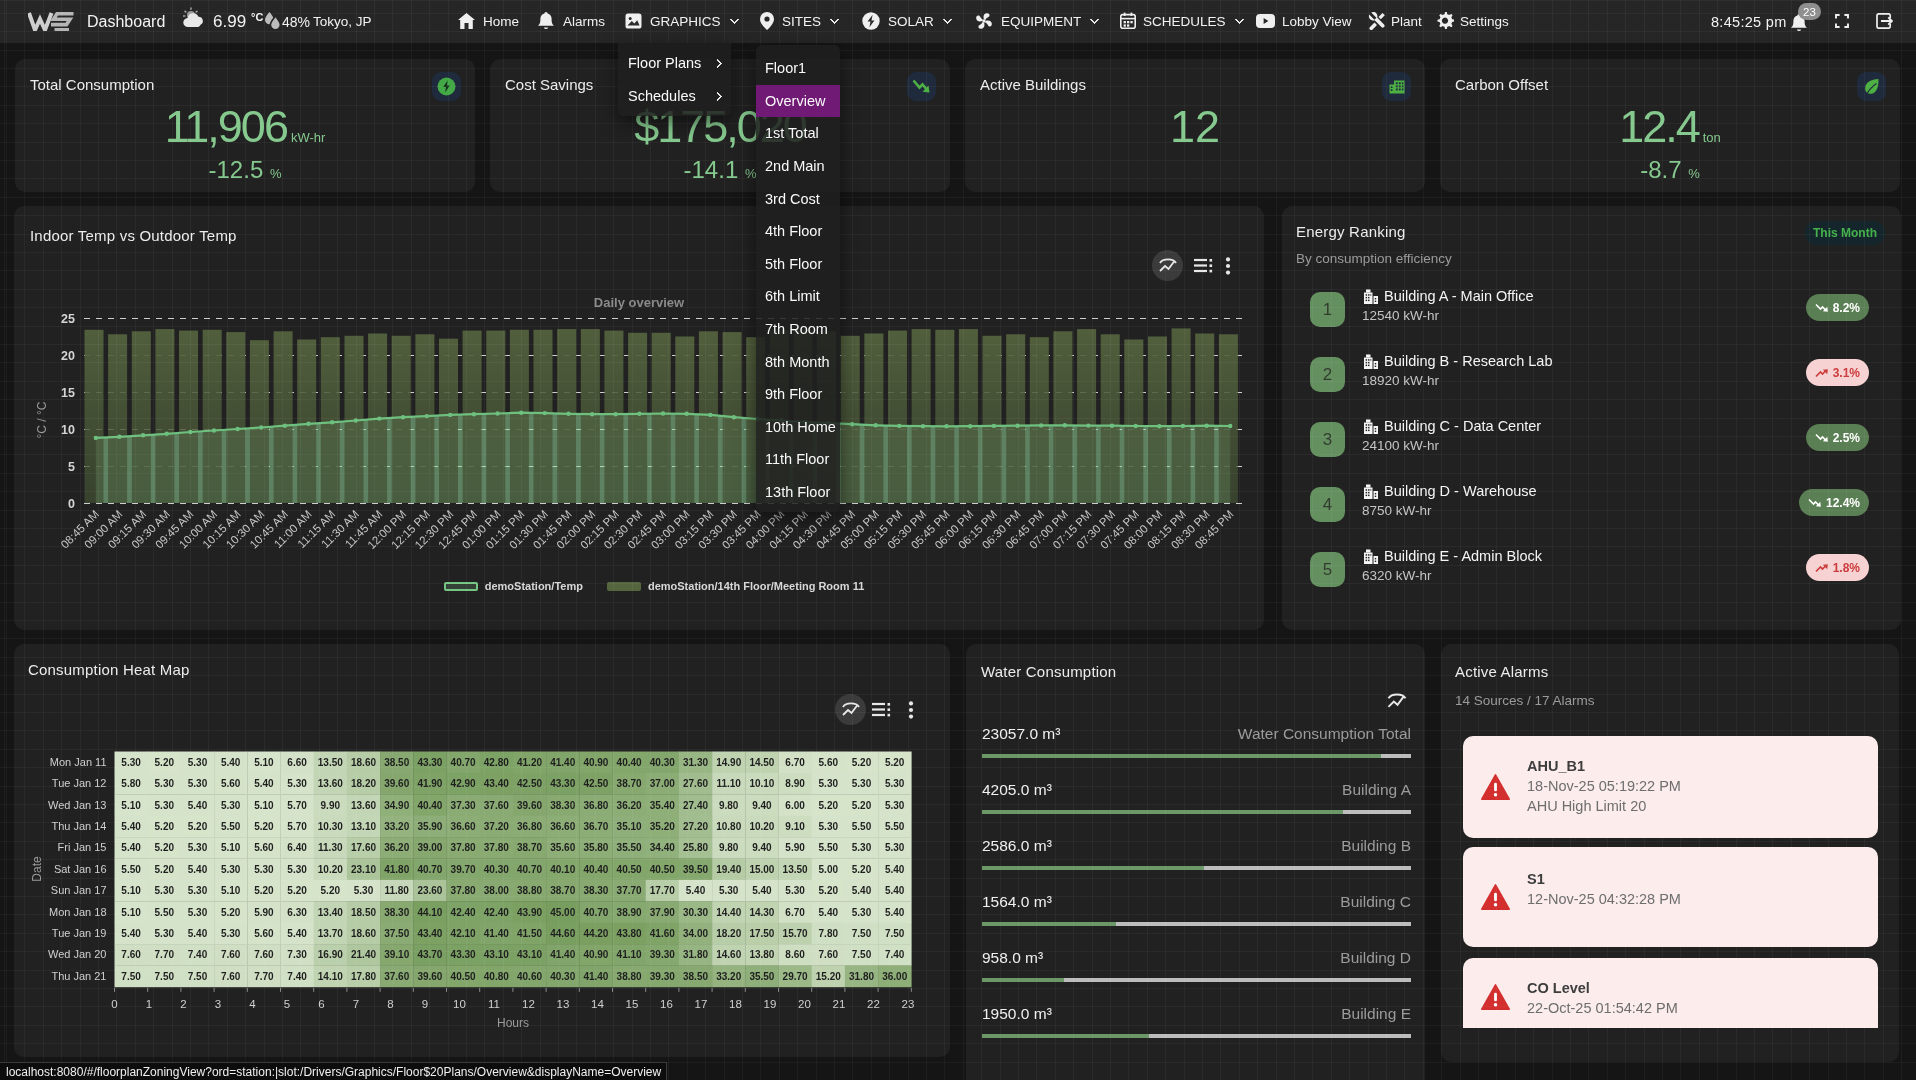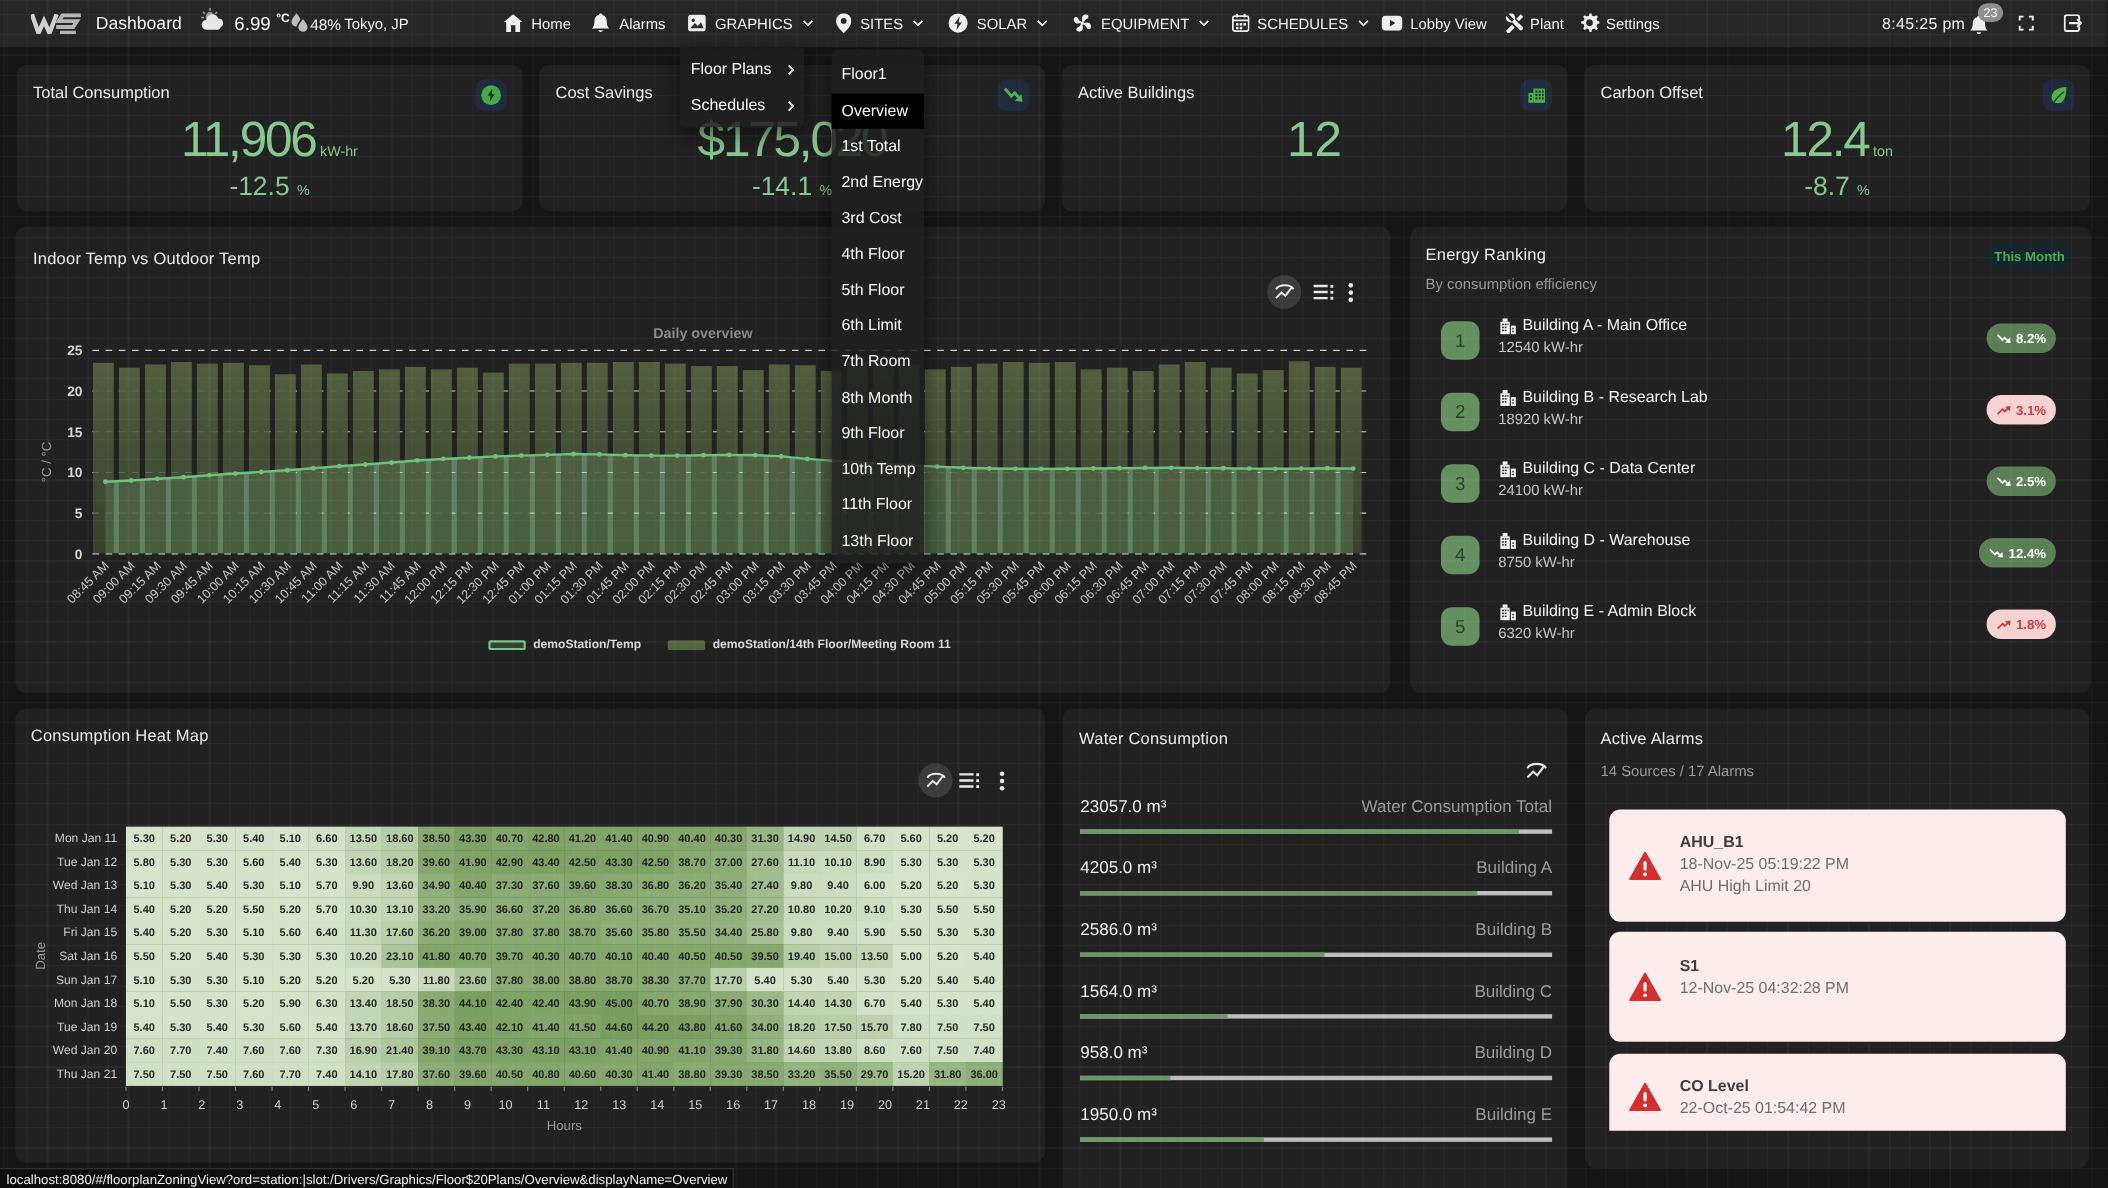--- a/index.html
+++ b/index.html
@@ -1265,31 +1265,31 @@
     </div>
   </div>
 </div>
 
 <div class="menu" style="left:618px;top:43px;width:113px;height:73px;padding-top:3px;border-radius:0 0 6px 6px">
   <div style="height:33px;display:flex;align-items:center;padding:0 10px;font-size:14.5px;color:#fafafa">Floor Plans<span class="chev" style="margin-left:auto;transform:rotate(-45deg);margin-top:2px"></span></div>
   <div style="height:33px;display:flex;align-items:center;padding:0 10px;font-size:14.5px;color:#fafafa">Schedules<span class="chev" style="margin-left:auto;transform:rotate(-45deg);margin-top:2px"></span></div>
 </div>
 <div class="menu" style="left:756px;top:45px;width:84px;height:467px;padding-top:7px;border-radius:6px">
   <div class="mitem">Floor1</div>
-  <div class="mitem" style="background:#000000">Overview</div>
+  <div class="mitem" style="background:#701a75">Overview</div>
   <div class="mitem">1st Total</div>
-  <div class="mitem">2nd Energy</div>
+  <div class="mitem">2nd Main</div>
   <div class="mitem">3rd Cost</div>
   <div class="mitem">4th Floor</div>
   <div class="mitem">5th Floor</div>
   <div class="mitem">6th Limit</div>
   <div class="mitem">7th Room</div>
   <div class="mitem">8th Month</div>
   <div class="mitem">9th Floor</div>
-  <div class="mitem">10th Temp</div>
+  <div class="mitem">10th Home</div>
   <div class="mitem">11th Floor</div>
   <div class="mitem">13th Floor</div>
 </div>
 
 <div style="position:absolute;left:0;bottom:0;width:667px;height:18px;background:#0d0d0d;
   border-top:1px solid #3a3a3a;border-right:1px solid #3a3a3a;z-index:60;
   font-size:12px;color:#f0f0f0;display:flex;align-items:center;padding-left:6px">
 localhost:8080/#/floorplanZoningView?ord=station:|slot:/Drivers/Graphics/Floor$20Plans/Overview&amp;displayName=Overview</div>
 
 </body></html>

